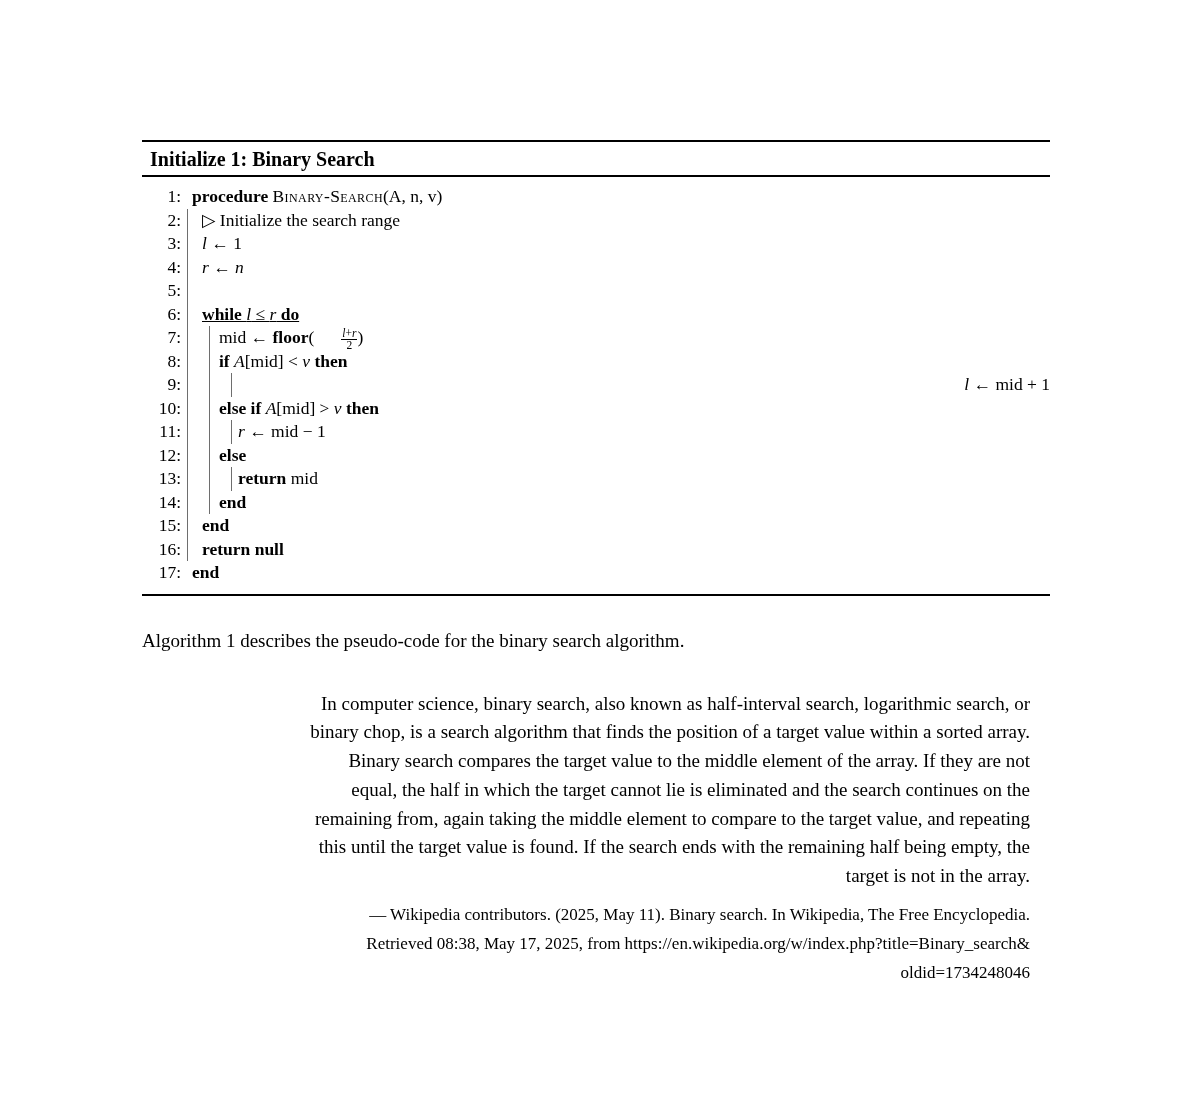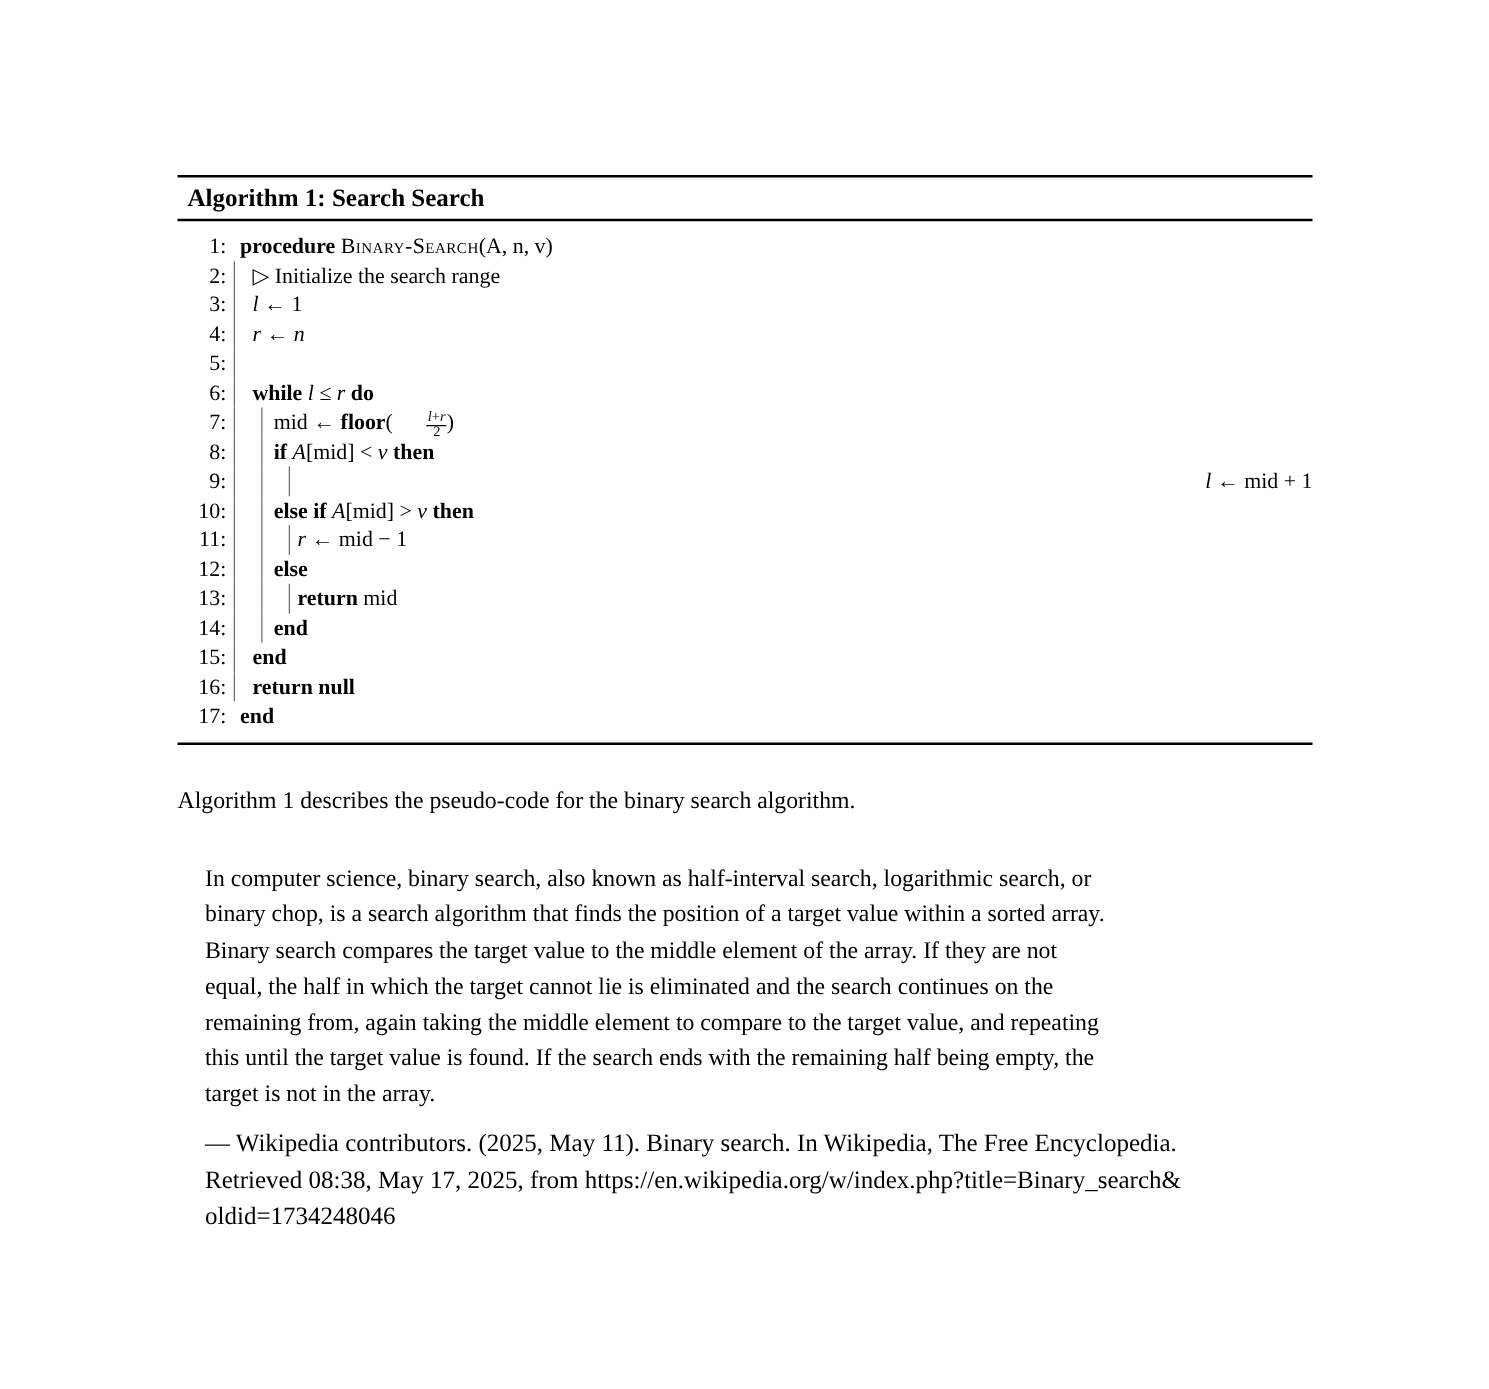--- a/index.html
+++ b/index.html
@@ -55,45 +55,45 @@
     margin-top: 30px;
     font-size: 19px;
     line-height: 29px;
   }
   .quote {
     margin: 35px 0 0 22px;
     width: 866px;
     font-size: 19px;
     line-height: 28.8px;
   }
-  .quote .ql { white-space: pre; }
+  .quote .ql { white-space: pre; text-align: right; }
   .citation {
     margin: 10px 0 0 22px;
     width: 866px;
-    font-size: 20px;
+    font-size: 17px;
     line-height: 28.8px;
-    text-align: left;
+    text-align: right;
   }
   .citation .cil { white-space: pre; }
 </style>
 </head>
 <body>
 
 <div class="page">
   <div class="doc">
     <div class="rule rule-top"></div>
-    <div class="algo-title">Algorithm 1: Search Search</div>
+    <div class="algo-title">Initialize 1: Binary Search</div>
     <div class="rule"></div>
     <div class="algo-body" id="algo-body">
         <div class="cl"><span class="no">1:</span><span class="ct" style="padding-left: 50px;"><span class="b">procedure </span><span class="sc">Binary-Search</span><span>(A, n, v)</span></span></div>
         <div class="cl"><span class="no">2:</span><span class="gd" style="left: 45px;"></span><span class="ct" style="padding-left: 60px;"><span>▷ Initialize the search range</span></span></div>
         <div class="cl"><span class="no">3:</span><span class="gd" style="left: 45px;"></span><span class="ct" style="padding-left: 60px;"><span class="i">l</span><span> ← 1</span></span></div>
         <div class="cl"><span class="no">4:</span><span class="gd" style="left: 45px;"></span><span class="ct" style="padding-left: 60px;"><span class="i">r</span><span> ← </span><span class="i">n</span></span></div>
         <div class="cl"><span class="no">5:</span><span class="gd" style="left: 45px;"></span><span class="ct" style="padding-left: 60px;"></span></div>
-        <div class="cl"><span class="no">6:</span><span class="gd" style="left: 45px;"></span><span class="ct" style="padding-left: 60px;"><span class="b">while </span><span class="i">l</span><span> ≤ </span><span class="i">r</span><span class="b"> do</span></span></div>
+        <div class="cl"><span class="no">6:</span><span class="gd" style="left: 45px;"></span><span class="ct" style="padding-left: 60px; text-decoration: underline;"><span class="b">while </span><span class="i">l</span><span> ≤ </span><span class="i">r</span><span class="b"> do</span></span></div>
         <div class="cl"><span class="no">7:</span><span class="gd" style="left: 45px;"></span><span class="gd" style="left: 67px;"></span><span class="ct" style="padding-left: 77px;"><span>mid ← </span><span class="b">floor</span><span>(</span><span class="frac"><span class="fn"><span class="i">l</span><span>+</span><span class="i">r</span></span><span class="fd"><span>2</span></span></span><span>)</span></span></div>
         <div class="cl"><span class="no">8:</span><span class="gd" style="left: 45px;"></span><span class="gd" style="left: 67px;"></span><span class="ct" style="padding-left: 77px;"><span class="b">if </span><span class="i">A</span><span>[mid] &lt; </span><span class="i">v</span><span class="b"> then</span></span></div>
         <div class="cl"><span class="no">9:</span><span class="gd" style="left: 45px;"></span><span class="gd" style="left: 67px;"></span><span class="gd" style="left: 89px;"></span><span class="ct" style="padding-left: 96px; text-align: right;"><span class="i">l</span><span> ← mid + 1</span></span></div>
         <div class="cl"><span class="no">10:</span><span class="gd" style="left: 45px;"></span><span class="gd" style="left: 67px;"></span><span class="ct" style="padding-left: 77px;"><span class="b">else if </span><span class="i">A</span><span>[mid] &gt; </span><span class="i">v</span><span class="b"> then</span></span></div>
         <div class="cl"><span class="no">11:</span><span class="gd" style="left: 45px;"></span><span class="gd" style="left: 67px;"></span><span class="gd" style="left: 89px;"></span><span class="ct" style="padding-left: 96px;"><span class="i">r</span><span> ← mid − 1</span></span></div>
         <div class="cl"><span class="no">12:</span><span class="gd" style="left: 45px;"></span><span class="gd" style="left: 67px;"></span><span class="ct" style="padding-left: 77px;"><span class="b">else</span></span></div>
         <div class="cl"><span class="no">13:</span><span class="gd" style="left: 45px;"></span><span class="gd" style="left: 67px;"></span><span class="gd" style="left: 89px;"></span><span class="ct" style="padding-left: 96px;"><span class="b">return</span><span> mid</span></span></div>
         <div class="cl"><span class="no">14:</span><span class="gd" style="left: 45px;"></span><span class="gd" style="left: 67px;"></span><span class="ct" style="padding-left: 77px;"><span class="b">end</span></span></div>
         <div class="cl"><span class="no">15:</span><span class="gd" style="left: 45px;"></span><span class="ct" style="padding-left: 60px;"><span class="b">end</span></span></div>
         <div class="cl"><span class="no">16:</span><span class="gd" style="left: 45px;"></span><span class="ct" style="padding-left: 60px;"><span class="b">return null</span></span></div>

